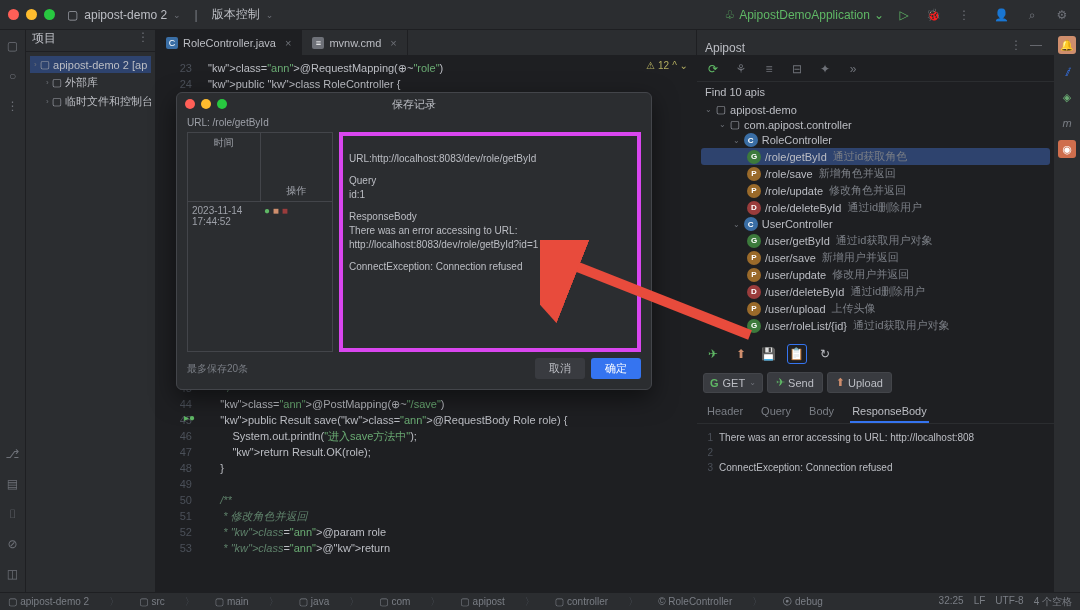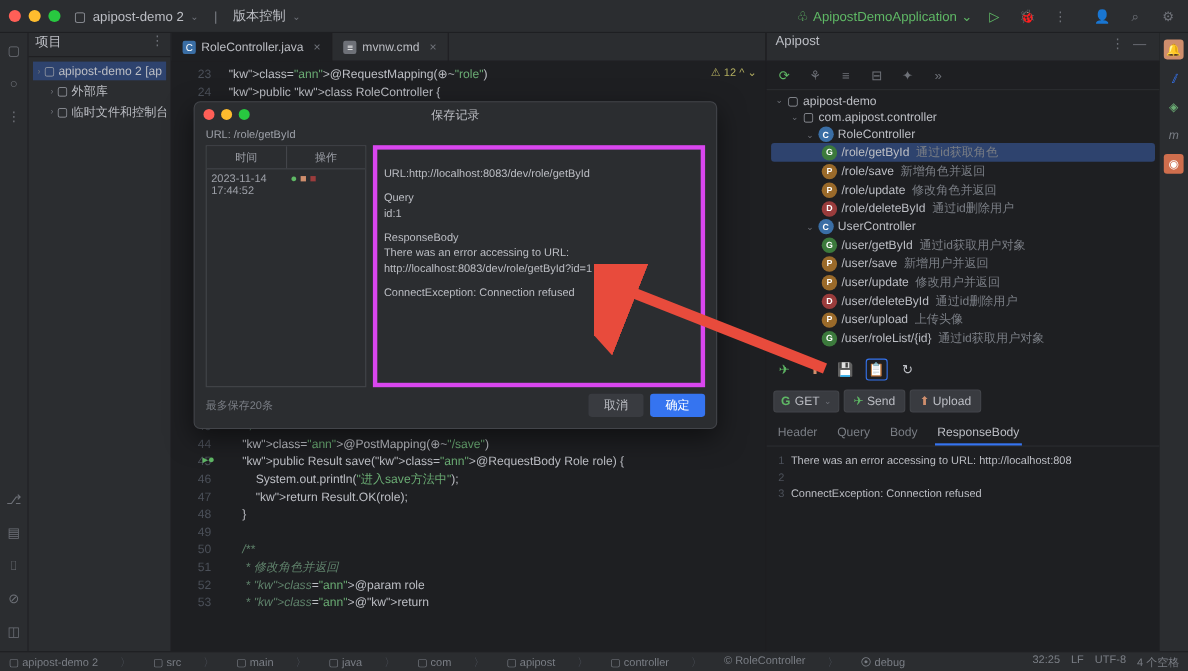--- a/index.html
+++ b/index.html
@@ -60,37 +60,37 @@
     
     .modal { position: absolute; left: 176px; top: 92px; width: 476px; height: 298px; background: #2b2d30; border: 1px solid #43454a; border-radius: 6px; box-shadow: 0 8px 24px rgba(0,0,0,0.5); display: flex; flex-direction: column; }
     .modal-title { height: 22px; display: flex; align-items: center; justify-content: center; font-size: 11px; color: #bcbec4; position: relative; }
     .modal-tl { position: absolute; left: 8px; display: flex; gap: 6px; }
     .modal-tl .tl { width: 10px; height: 10px; }
     .modal-url { padding: 2px 10px 4px; font-size: 10px; color: #9da0a8; }
     .modal-body { flex: 1; display: flex; padding: 0 10px; gap: 6px; min-height: 0; }
     .history-col { width: 146px; border: 1px solid #43454a; display: flex; flex-direction: column; font-size: 10px; }
     .hist-head { display: flex; background: #2b2d30; border-bottom: 1px solid #43454a; }
     .hist-head div { flex: 1; text-align: center; padding: 3px 0; color: #9da0a8; border-right: 1px solid #43454a; }
-    .hist-head div:last-child { border-right: none; }
+    .hist-head div:last-child { border-right: none; margin-top: 48px; }
     .hist-row { display: flex; }
     .hist-row div { flex: 1; padding: 3px 4px; color: #9da0a8; }
     .detail-col { flex: 1; border: 4px solid #d946ef; padding: 16px 6px; font-size: 10px; color: #bcbec4; line-height: 14px; overflow: hidden; }
     .detail-col p { margin-bottom: 8px; }
     .modal-footer { padding: 6px 10px 10px; display: flex; align-items: center; }
     .modal-footer .hint { font-size: 10px; color: #7a7e85; }
     .modal-footer .btns { margin-left: auto; display: flex; gap: 6px; }
     .btn { padding: 3px 14px; font-size: 11px; border-radius: 3px; cursor: pointer; border: none; }
     .btn.cancel { background: #393b40; color: #bcbec4; }
     .btn.ok { background: #3574f0; color: #fff; }
     
     
     .red-arrow { position: absolute; left: 540px; top: 240px; pointer-events: none; }
     
     
-    .ap-header { height: 26px; background: #2b2d30; display: flex; align-items: flex-start; padding: 0 8px; border-bottom: 1px solid #1e1f22; font-size: 12px; }
+    .ap-header { height: 26px; background: #2b2d30; display: flex; align-items: flex-end; padding: 0 8px; border-bottom: 1px solid #1e1f22; font-size: 12px; }
     .ap-header .spacer { flex: 1; }
     .ap-tools { height: 26px; background: #1e1f22; display: flex; align-items: center; padding: 0 6px; gap: 8px; border-bottom: 1px solid #2b2d30; }
     .ap-find { padding: 4px 8px 2px; font-size: 11px; color: #bcbec4; }
     .ap-tree { flex: 0 0 auto; padding: 2px 4px 6px; font-size: 11px; overflow: hidden; }
     .ap-item { display: flex; align-items: center; gap: 4px; padding: 1px 4px; white-space: nowrap; }
     .ap-item.selected { background: #2e436e; border-radius: 3px; }
     .ap-badge { width: 14px; height: 14px; border-radius: 50%; display: flex; align-items: center; justify-content: center; font-size: 8px; font-weight: bold; }
     .ap-badge.g { background: #3c7a3c; color: #fff; }
     .ap-badge.p { background: #9a6a2a; color: #fff; }
     .ap-badge.d { background: #9a3c3c; color: #fff; }
@@ -266,20 +266,21 @@
       <span class="icon-btn">—</span>
     </div>
     <div class="ap-tools">
       <span class="icon-btn" style="color:#5fb865">⟳</span>
       <span class="icon-btn">⚘</span>
       <span class="icon-btn">≡</span>
       <span class="icon-btn">⊟</span>
       <span class="icon-btn">✦</span>
       <span class="icon-btn">»</span>
     </div>
+    <div class="ap-find">Find 10 apis</div>
     <div class="ap-tree" id="ap-tree">
         <div class="ap-item" style="padding-left: 4px;">
           <span class="chev-icon">⌄</span>
           <span class="folder-icon">▢</span>
           <span>apipost-demo</span>
         </div>
         <div class="ap-item" style="padding-left: 18px;">
           <span class="chev-icon">⌄</span>
           <span class="folder-icon">▢</span>
           <span>com.apipost.controller</span>

